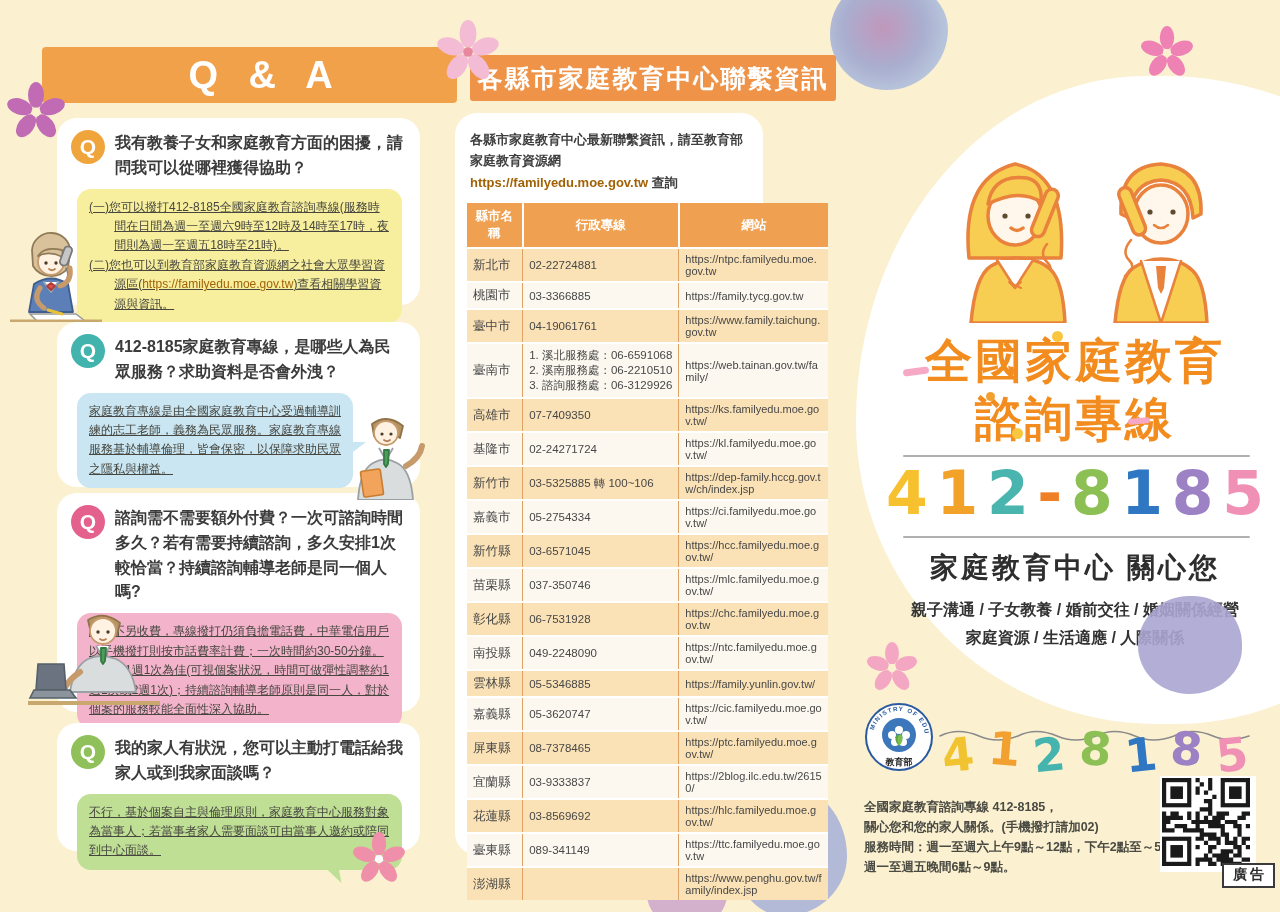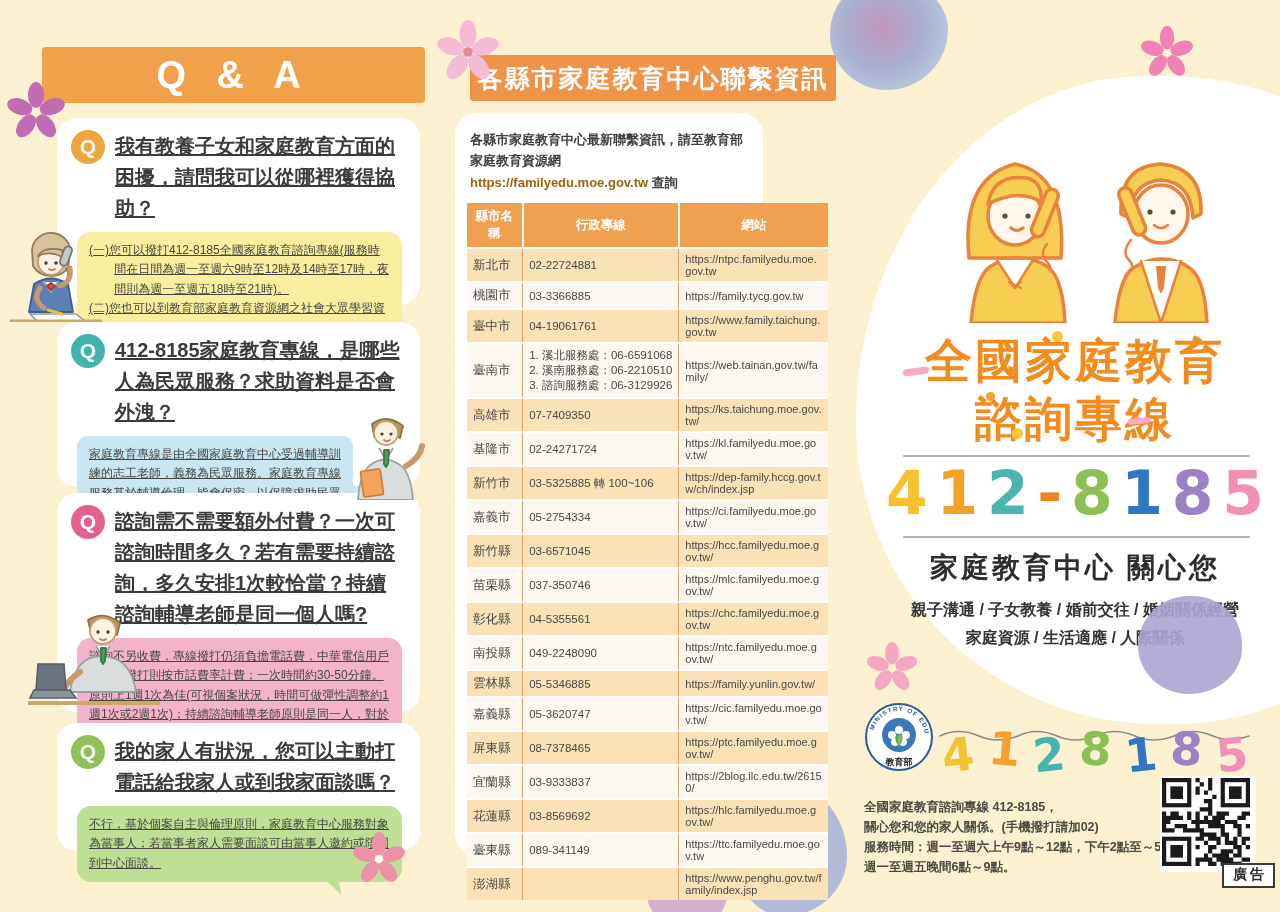--- a/index.html
+++ b/index.html
@@ -12,43 +12,43 @@
   .blob-top{left:830px;top:-22px;width:118px;height:112px;border-radius:46% 54% 52% 48%/50% 46% 54% 50%;
             background:radial-gradient(circle at 45% 45%, #B687B8 0%, #9BA3CF 45%, #AEC0DF 75%, #BFCce8 100%);opacity:.85;}
   .blob-purple-right{left:1138px;top:596px;width:104px;height:98px;border-radius:50% 48% 52% 50%/52% 50% 48% 50%;
             background:#ABA5D1;opacity:.9;z-index:3;}
   .blob-pink-mid{left:646px;top:850px;width:82px;height:80px;border-radius:50%;background:#C9A0CA;opacity:.8;}
   .blob-blue-mid{left:733px;top:786px;width:114px;height:130px;border-radius:48% 52% 55% 45%/50% 54% 46% 50%;
             background:#A9B2D8;opacity:.88;}
 
   
   .qa-title{position:absolute;left:42px;top:47px;width:383px;height:56px;background:#F2A14B;border-radius:4px;
-            color:#fff;font-size:38px;font-weight:800;letter-spacing:10px;display:flex;align-items:center;justify-content:center;z-index:1;}
+            color:#fff;font-size:38px;font-weight:800;letter-spacing:10px;display:flex;align-items:center;justify-content:center;z-index:1;padding-left:32px;}
   #qa-cards{position:absolute;inset:0;z-index:2;}
   .qa-card{position:absolute;left:57px;width:363px;background:#fff;border-radius:20px;padding:12px 14px 0 14px;box-sizing:border-box;}
   .qa-card-1{top:118px;height:187px;}
   .qa-card-2{top:322px;height:165px;}
   .qa-card-3{top:493px;height:219px;}
   .qa-card-4{top:723px;height:128px;}
   .theme-orange{--bub:#F7EF9E;--badge:#F0A43C;}
   .theme-teal{--bub:#C9E6F2;--badge:#43B3AE;}
   .theme-pink{--bub:#F2B3CB;--badge:#E4618D;}
   .theme-green{--bub:#BFDF95;--badge:#8FC05A;}
   .q-row{display:flex;gap:10px;align-items:flex-start;}
   .q-badge{flex:none;width:34px;height:34px;border-radius:50%;background:var(--badge);color:#fff;
            font-weight:800;font-size:21px;display:flex;align-items:center;justify-content:center;}
-  .q-text{margin:1px 0 0;font-size:20px;font-weight:700;color:#3B3B3B;line-height:1.55;text-decoration:underline;}
+  .q-text{margin:1px 0 0;font-size:16px;font-weight:700;color:#3B3B3B;line-height:1.55;}
   .bubble{position:relative;margin:8px 4px 0 6px;background:var(--bub);border-radius:14px;padding:9px 12px;
           font-size:12px;line-height:1.62;color:#474740;}
   .bubble::after{content:"";position:absolute;width:0;height:0;}
   .theme-orange .bubble::after,.theme-pink .bubble::after{
       bottom:-14px;left:16px;border-top:17px solid var(--bub);border-right:15px solid transparent;transform:skewX(-14deg);}
   .theme-teal .bubble::after{right:-13px;top:52%;border-left:17px solid var(--bub);border-bottom:13px solid transparent;}
   .theme-green .bubble::after{bottom:-13px;right:62px;border-top:16px solid var(--bub);border-left:14px solid transparent;transform:skewX(10deg);}
-  .qa-card-2 .bubble{width:252px;border-radius:11px;}
+  .qa-card-2 .bubble{width:252px;}
   .a-par{margin:0;text-decoration:underline;}
   .qa-card-1 .a-par{padding-left:2.1em;text-indent:-2.1em;}
   .url{color:#a16207;}
   .illus{position:absolute;z-index:3;}
   .illus-woman{left:0px;top:226px;}
   .illus-man{left:344px;top:408px;}
   .illus-laptop{left:26px;top:606px;}
   .flower-purple{left:6px;top:82px;z-index:4;}
   .flower-card4{left:352px;top:832px;z-index:4;}
 
@@ -300,21 +300,21 @@
                 <div class="phone-line">2. 溪南服務處：06-2210510</div>
                 <div class="phone-line">3. 諮詢服務處：06-3129926</div>
               </td>
               <td class="td-site">https://web.tainan.gov.tw/family/</td>
             </tr>
             <tr>
               <td class="td-city">高雄市</td>
               <td class="td-phone">
                 <div class="phone-line">07-7409350</div>
               </td>
-              <td class="td-site">https://ks.taichung.moe.gov.tw/</td>
+              <td class="td-site">https://ks.familyedu.moe.gov.tw/</td>
             </tr>
             <tr>
               <td class="td-city">基隆市</td>
               <td class="td-phone">
                 <div class="phone-line">02-24271724</div>
               </td>
               <td class="td-site">https://kl.familyedu.moe.gov.tw/</td>
             </tr>
             <tr>
               <td class="td-city">新竹市</td>
@@ -340,21 +340,21 @@
             <tr>
               <td class="td-city">苗栗縣</td>
               <td class="td-phone">
                 <div class="phone-line">037-350746</div>
               </td>
               <td class="td-site">https://mlc.familyedu.moe.gov.tw/</td>
             </tr>
             <tr>
               <td class="td-city">彰化縣</td>
               <td class="td-phone">
-                <div class="phone-line">04-5355561</div>
+                <div class="phone-line">06-7531928</div>
               </td>
               <td class="td-site">https://chc.familyedu.moe.gov.tw</td>
             </tr>
             <tr>
               <td class="td-city">南投縣</td>
               <td class="td-phone">
                 <div class="phone-line">049-2248090</div>
               </td>
               <td class="td-site">https://ntc.familyedu.moe.gov.tw/</td>
             </tr>

